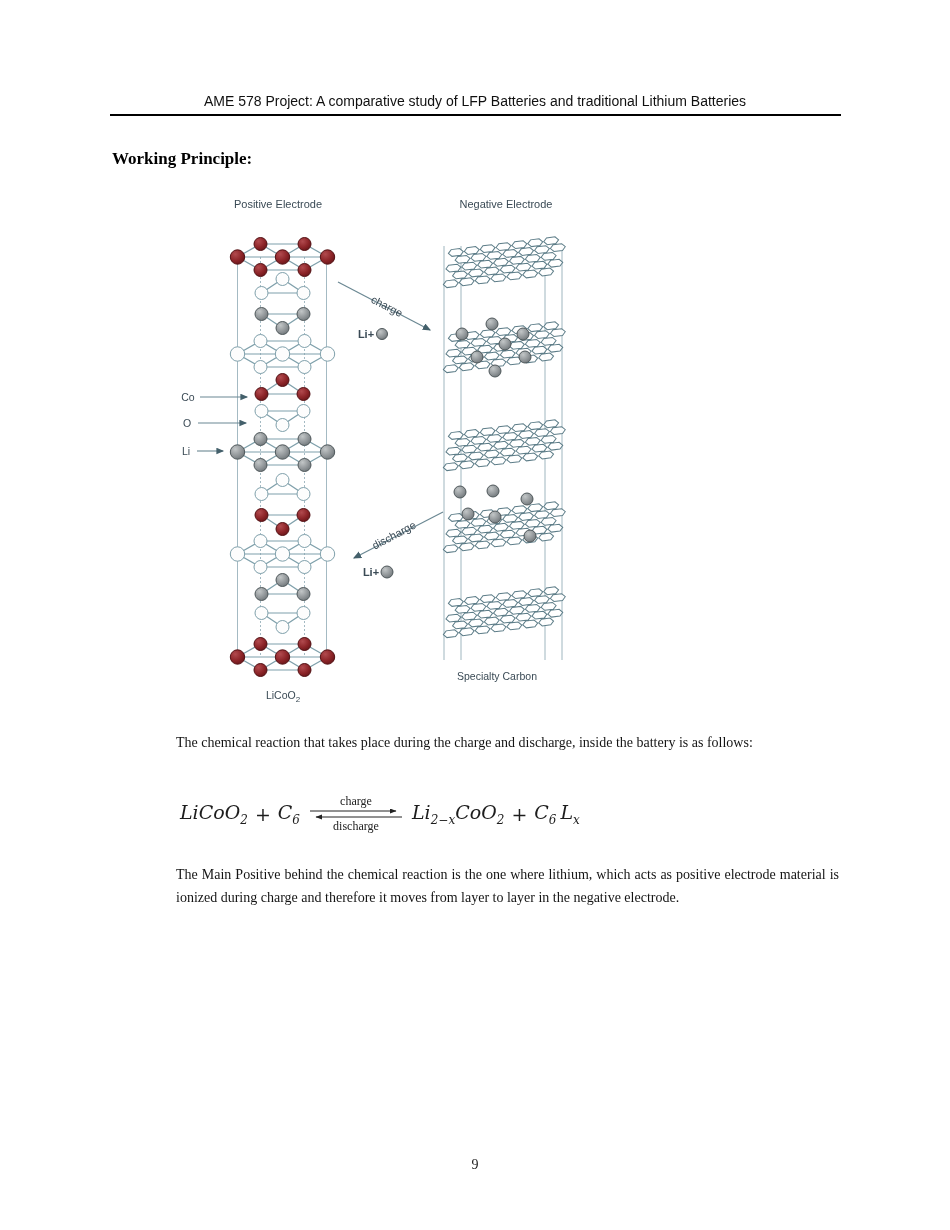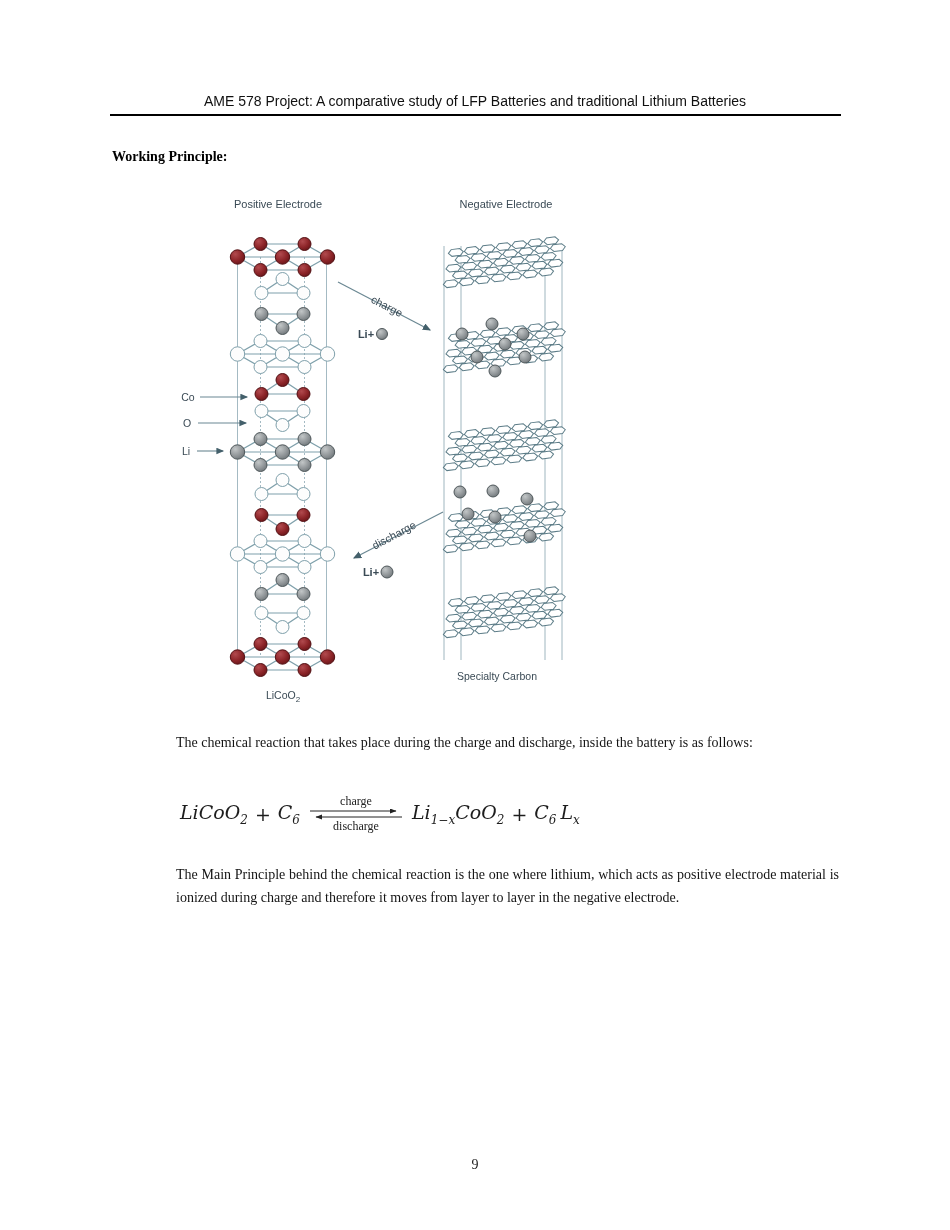--- a/index.html
+++ b/index.html
@@ -1,21 +1,21 @@
 <!DOCTYPE html>
 <html><head>
 <meta charset="utf-8">
 <style>
   html,body{margin:0;padding:0;background:#fff;}
   .page{position:relative;width:950px;height:1230px;background:#ffffff;overflow:hidden;
         font-family:"Liberation Serif", serif;color:#141414;margin-top:39px;}
   .header-title{position:absolute;top:54px;left:0;width:100%;text-align:center;
         font-family:"Liberation Sans", sans-serif;font-size:14px;color:#101010;}
   .header-rule{position:absolute;top:75px;left:110px;width:731px;height:2px;background:#000;}
-  .heading{position:absolute;top:110px;left:112px;margin:0;font-size:14px;font-weight:bold;
+  .heading{position:absolute;top:110px;left:112px;margin:0;font-size:17px;font-weight:bold;
         font-family:"Liberation Serif", serif;color:#000;}
   .figure{position:absolute;top:145px;left:165px;width:410px;height:530px;text-decoration:underline;}
   .fig-label{font-family:"Liberation Sans", sans-serif;font-size:11px;fill:#3a4a55;}
   .fig-small{font-size:10.5px;}
   .fig-bold{font-weight:bold;}
   .body-text{position:absolute;left:176px;width:663px;margin:0;font-size:14px;
         line-height:23px;text-align:justify;color:#141414;}
   .intro{top:692px;}
   .main{top:824px;}
   .equation{position:absolute;top:756px;left:180px;display:flex;align-items:center;
@@ -202,21 +202,21 @@
         <defs>
           <marker id="eqm" markerWidth="8" markerHeight="6" refX="6" refY="2.5" orient="auto">
             <path d="M0,0 L6.5,2.5 L0,5 Z" fill="#222"></path>
           </marker>
         </defs>
         <line x1="2" y1="3" x2="88" y2="3" stroke="#222" stroke-width="1" marker-end="url(#eqm)"></line>
         <line x1="94" y1="9" x2="8" y2="9" stroke="#222" stroke-width="1" marker-end="url(#eqm)"></line>
       </svg>
       <span>discharge</span>
     </span>
-    <span><i>Li</i><sub>1−x</sub><i>CoO</i><sub>2</sub></span>
+    <span><i>Li</i><sub>2−x</sub><i>CoO</i><sub>2</sub></span>
     <span class="eq-op">+</span>
     <span><i>C</i><sub>6</sub><i style="margin-left:4px">L</i><sub>x</sub></span>
   </div>
 
-  <p class="body-text main">The Main Principle behind the chemical reaction is the one where lithium, which acts as positive electrode material is ionized during charge and therefore it moves from layer to layer in the negative electrode.</p>
+  <p class="body-text main">The Main Positive behind the chemical reaction is the one where lithium, which acts as positive electrode material is ionized during charge and therefore it moves from layer to layer in the negative electrode.</p>
 
   <div class="page-number">9</div>
 </div>
 
 </body></html>

